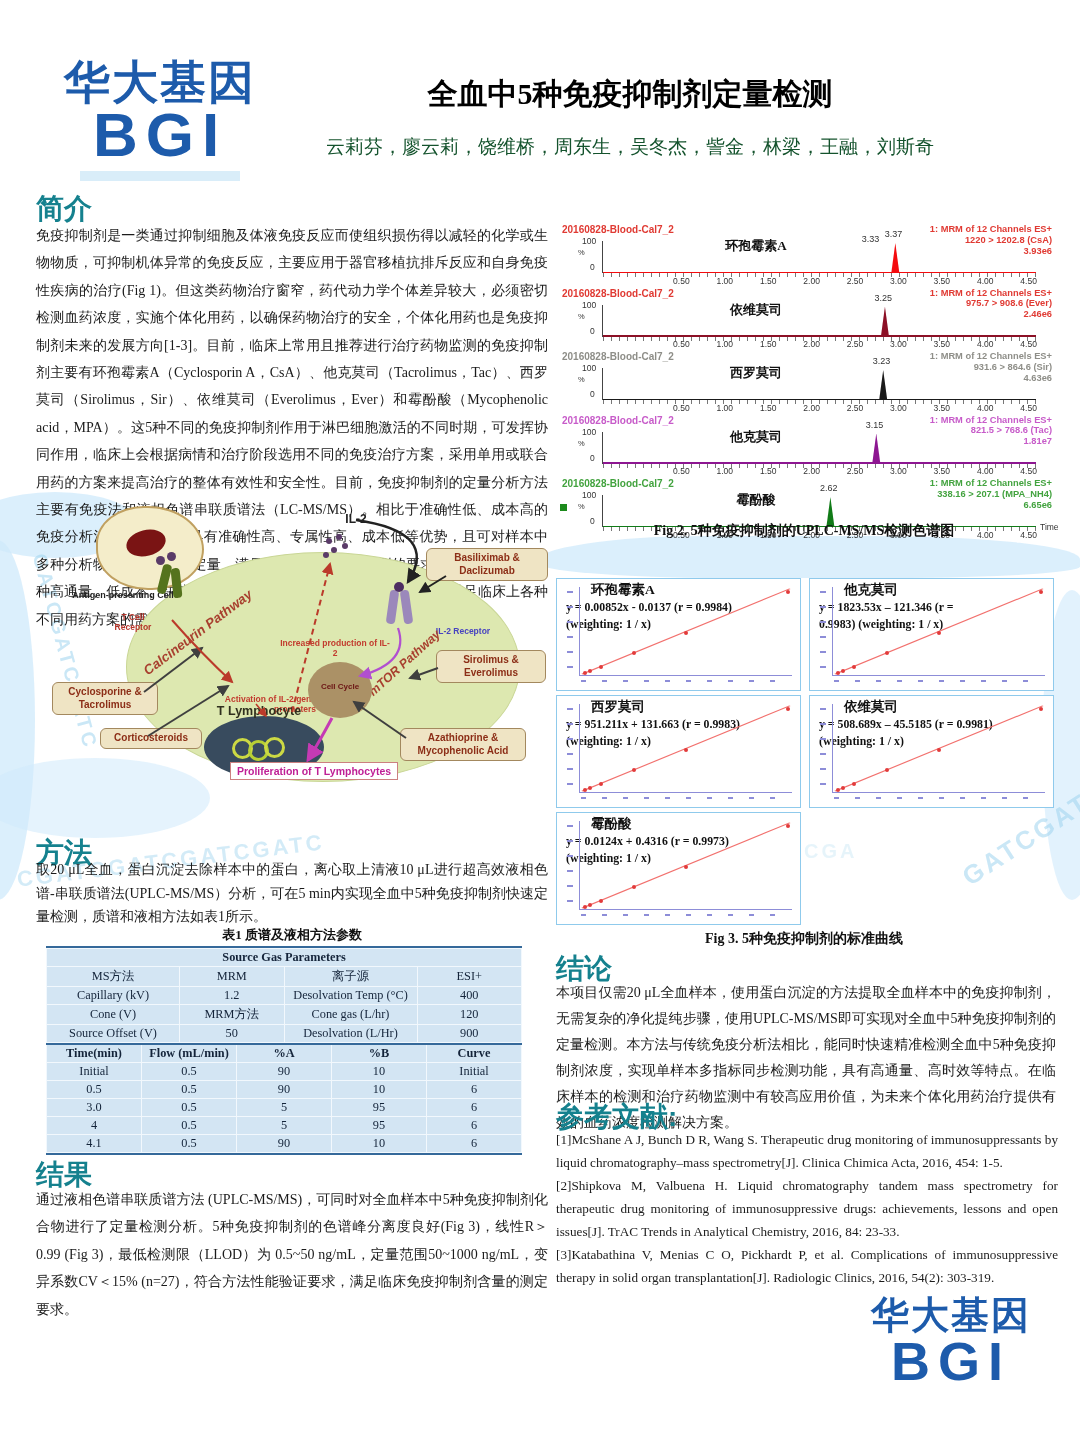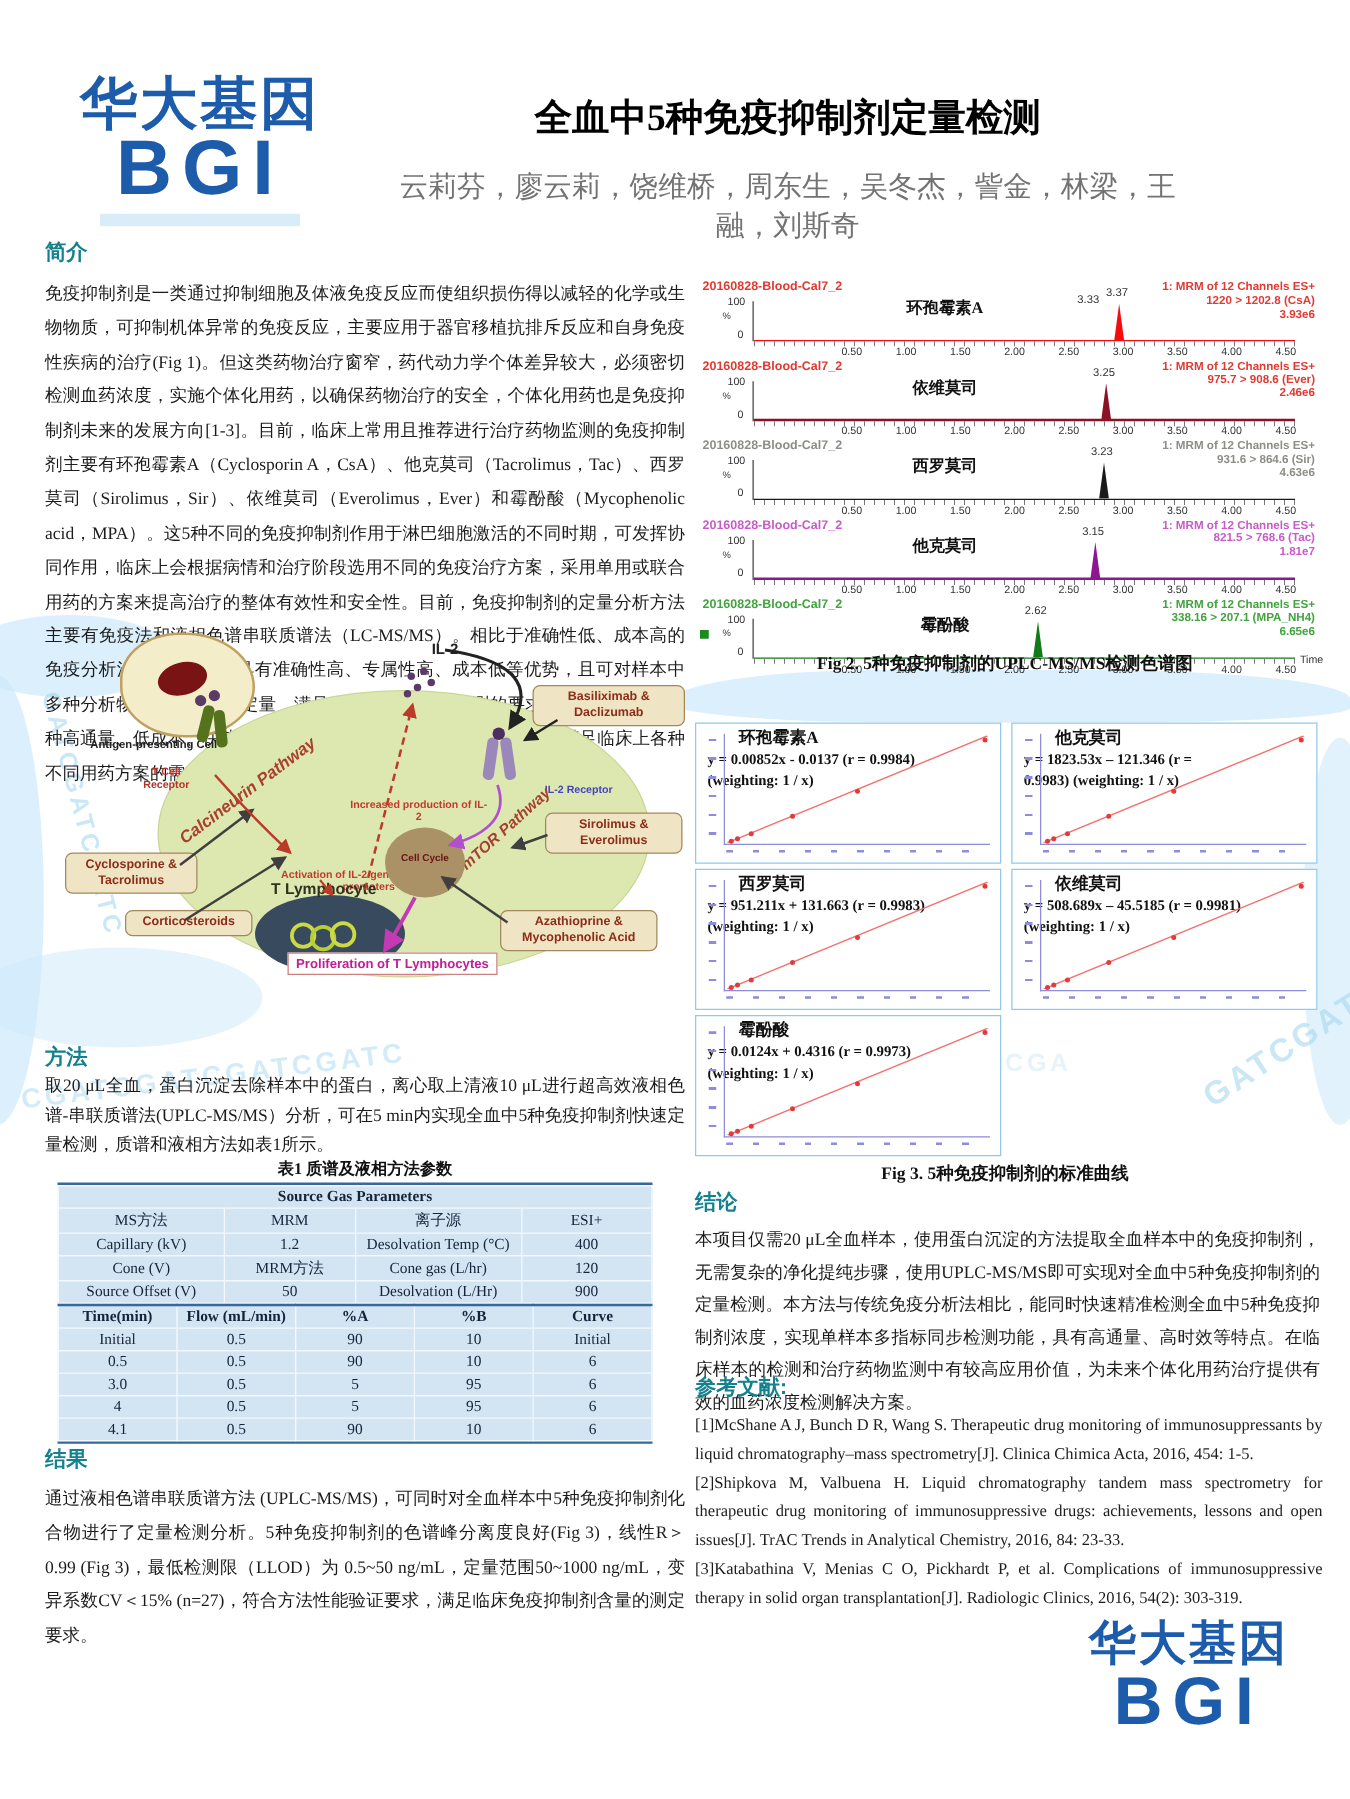--- a/index.html
+++ b/index.html
@@ -11,25 +11,25 @@
       font-weight:bold;letter-spacing:3px;opacity:.55;white-space:nowrap;}
   
   .logo{position:absolute;text-align:center;color:#1d5bab;font-family:"Liberation Sans","DejaVu Sans",sans-serif;}
   .logo-cn{font-size:46px;font-weight:bold;letter-spacing:2px;line-height:1.05;}
   .logo-en{font-size:62px;font-weight:900;letter-spacing:8px;line-height:.95;}
   .logo-bar{height:10px;background:#d9edf9;width:160px;margin:6px auto 0;}
   .logo-sm .logo-cn{font-size:38px;}
   .logo-sm .logo-en{font-size:54px;}
   .title{position:absolute;left:300px;top:74px;width:660px;margin:0;text-align:center;
          font-size:30px;font-weight:bold;color:#000;}
-  .authors,.affil{position:absolute;left:300px;width:660px;text-align:center;font-size:23px;color:#737373;}
+  .authors,.affil{position:absolute;left:300px;width:660px;text-align:center;font-size:19px;color:#14532d;}
   .authors{top:134px;} .affil{top:168px;}
   
   .sec{position:absolute;margin:0;font-family:"Liberation Sans","DejaVu Sans",sans-serif;
-       font-size:17px;font-weight:bold;color:#15818e;}
+       font-size:28px;font-weight:bold;color:#15818e;}
   .body{position:absolute;margin:0;font-size:14px;line-height:27.4px;text-align:justify;color:#1b1b1b;}
   .figcap{position:absolute;margin:0;text-align:center;font-weight:bold;font-size:11.5px;line-height:1.5;color:#111;}
   .figcap2{position:absolute;margin:0;text-align:center;font-weight:bold;font-size:14px;color:#111;}
   
   #table1{position:absolute;left:46px;top:946px;width:476px;border-top:2.5px solid #35699a;border-bottom:2.5px solid #35699a;}
   #table1 table{width:100%;border-collapse:collapse;font-size:12.3px;font-family:"Liberation Serif",serif;}
   #table1 td,#table1 th{background:#d3e5f3;border:1px solid #f2f8fd;text-align:center;padding:1px 2px;
         height:14.5px;color:#14243a;font-weight:normal;}
   #table1 th{font-weight:bold;}
   #t1-grad{border-top:2px solid #35699a;}

